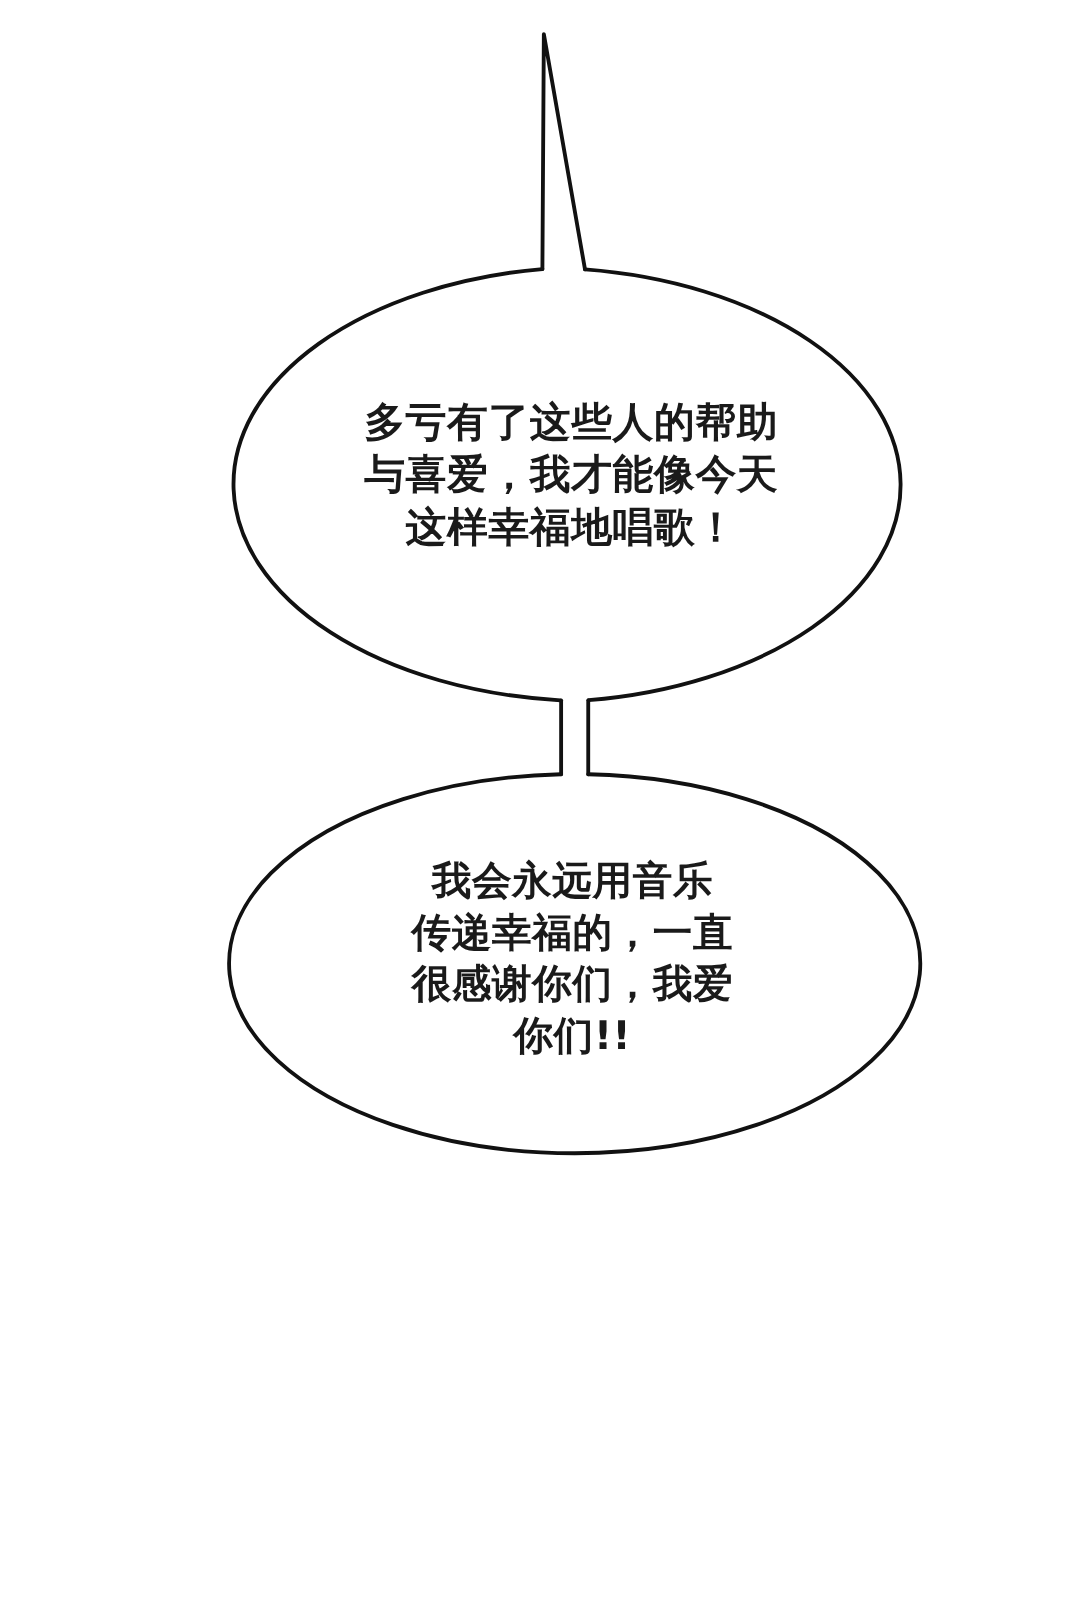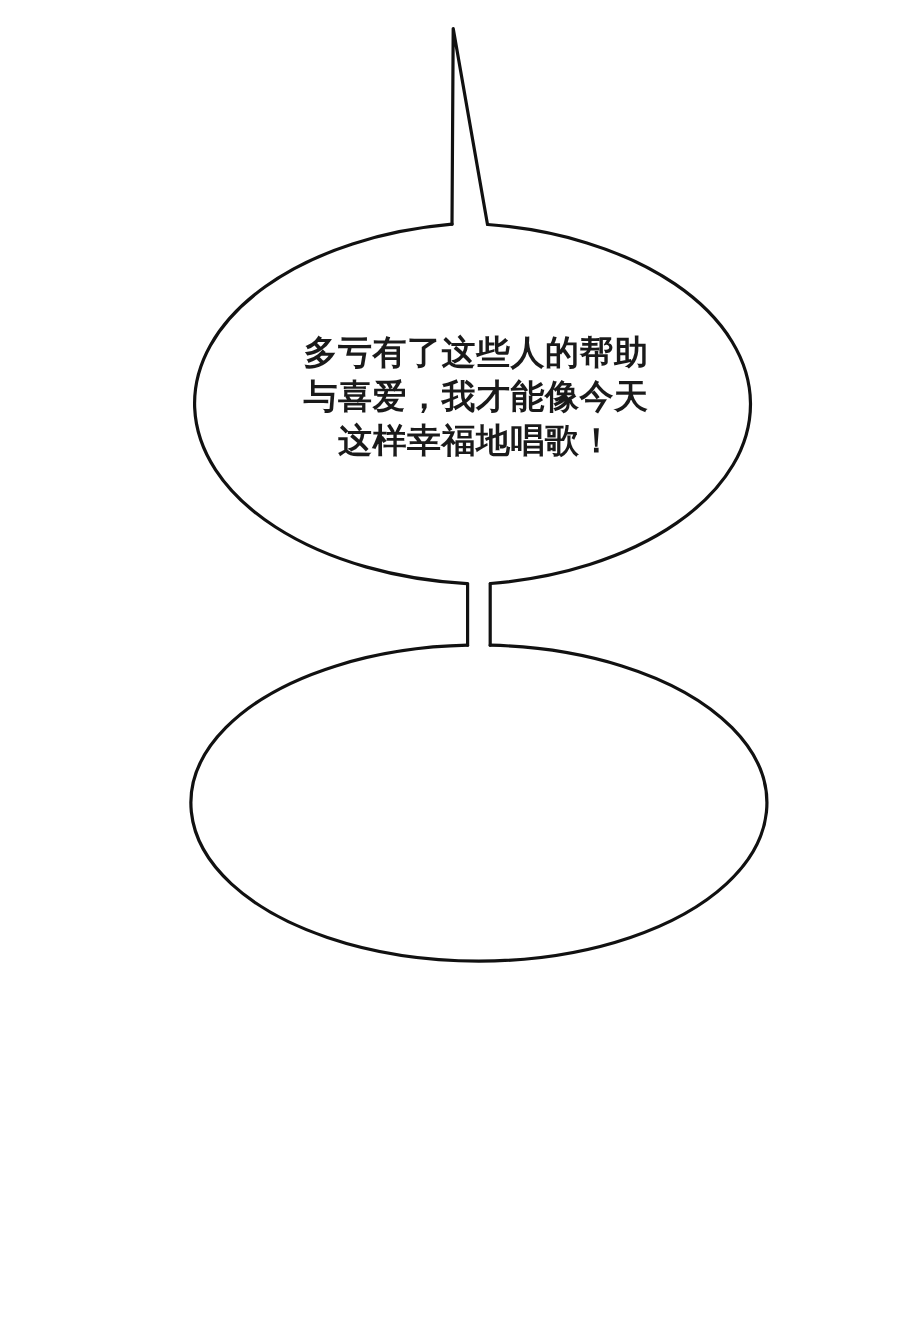--- a/index.html
+++ b/index.html
@@ -89,16 +89,20 @@
 
     <path d="M 490.2 645.2
              A 288 158 0 1 1 467.6 645.2" fill="none" stroke="#111111" stroke-width="3.2" stroke-linecap="round" stroke-linejoin="round"></path>
 
   </svg>
 
   <div id="bubble-1-text" class="bubble-text">多亏有了这些人的帮助
 与喜爱，我才能像今天
 这样幸福地唱歌！</div>
 
+  <div id="bubble-2-text" class="bubble-text">我会永远用音乐
+传递幸福的，一直
+很感谢你们，我爱
+你们!!</div>
 
   <div id="panel-blank-area"></div>
 
 </div>
 
 </body></html>

